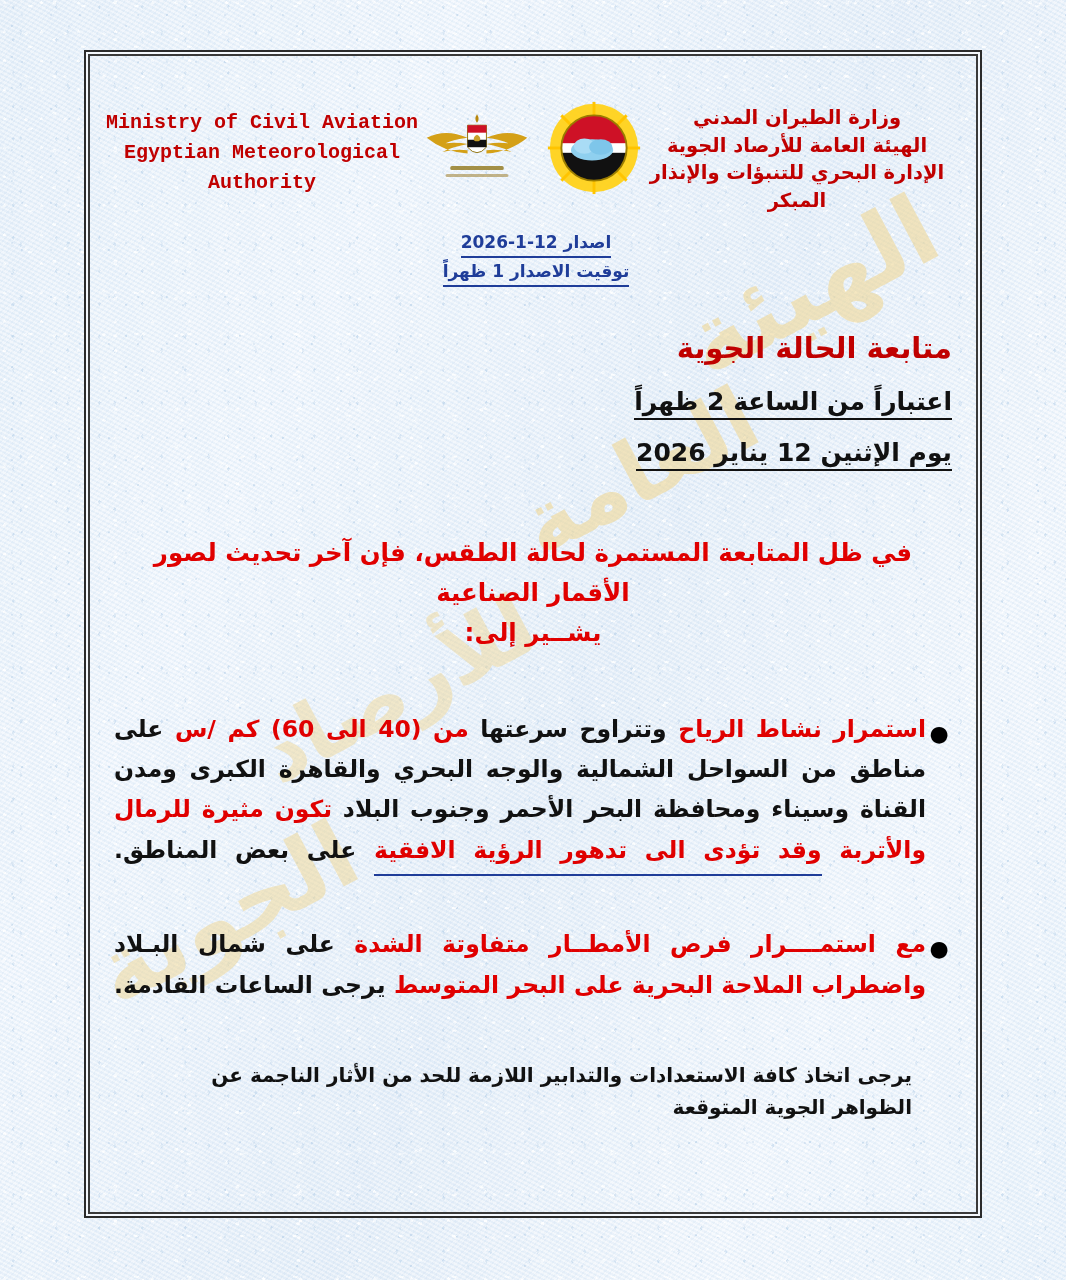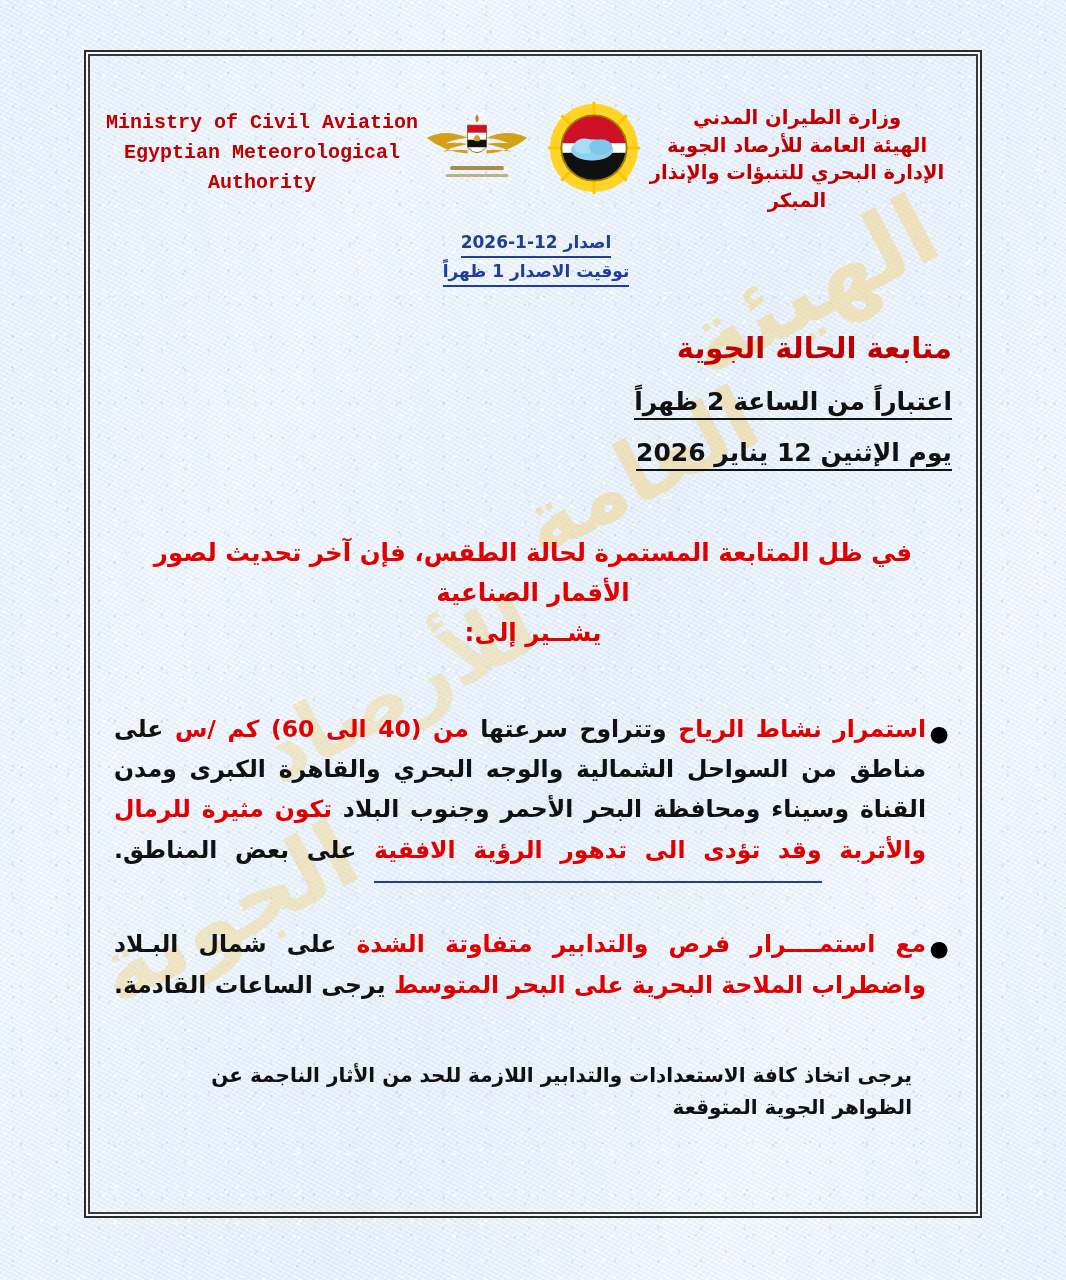--- a/index.html
+++ b/index.html
@@ -196,21 +196,21 @@
     line-height: 1.72;
     text-align: justify;
     text-align-last: justify;
     color: #111;
   }
   .red { color: #e00000; }
   .blk { color: #111; }
   .red-u {
     color: #e00000;
     border-bottom: 2px solid #1f3d99;
-    padding-bottom: 17px;
+    padding-bottom: 10px;
   }
 
   
   .closing {
     margin-top: 30px;
     text-align: right;
     color: #111;
     font-weight: 700;
     font-size: 20px;
     line-height: 1.62;
@@ -307,21 +307,21 @@
       <div>يشــير إلى:</div>
     </div>
 
     <div class="bullets">
       <div class="bullet">
         <div class="bullet-dot">●</div>
         <div class="bullet-text"><span class="red">استمرار نشاط الرياح</span><span class="blk"> وتتراوح سرعتها </span><span class="red">من (40 الى 60) كم /س</span><span class="blk"> على مناطق من السواحل الشمالية والوجه البحري والقاهرة الكبرى ومدن القناة وسيناء ومحافظة البحر الأحمر وجنوب البلاد </span><span class="red">تكون مثيرة للرمال والأتربة</span><span class="blk"> </span><span class="red-u">وقد تؤدى الى تدهور الرؤية الافقية</span><span class="blk"> على بعض المناطق.</span></div>
       </div>
       <div class="bullet">
         <div class="bullet-dot">●</div>
-        <div class="bullet-text"><span class="red">مع استمــــرار فرص والتدابير متفاوتة الشدة</span><span class="blk"> على شمال البـلاد </span><span class="red">واضطراب الملاحة البحرية على البحر المتوسط</span><span class="blk"> يرجى الساعات القادمة.</span></div>
+        <div class="bullet-text"><span class="red">مع استمــــرار فرص الأمطــار متفاوتة الشدة</span><span class="blk"> على شمال البـلاد </span><span class="red">واضطراب الملاحة البحرية على البحر المتوسط</span><span class="blk"> يرجى الساعات القادمة.</span></div>
       </div>
     </div>
 
     <div class="closing">
       <div>يرجى اتخاذ كافة الاستعدادات والتدابير اللازمة للحد من الأثار الناجمة عن</div>
       <div>الظواهر الجوية المتوقعة</div>
     </div>
 
   </div>
 </div>

